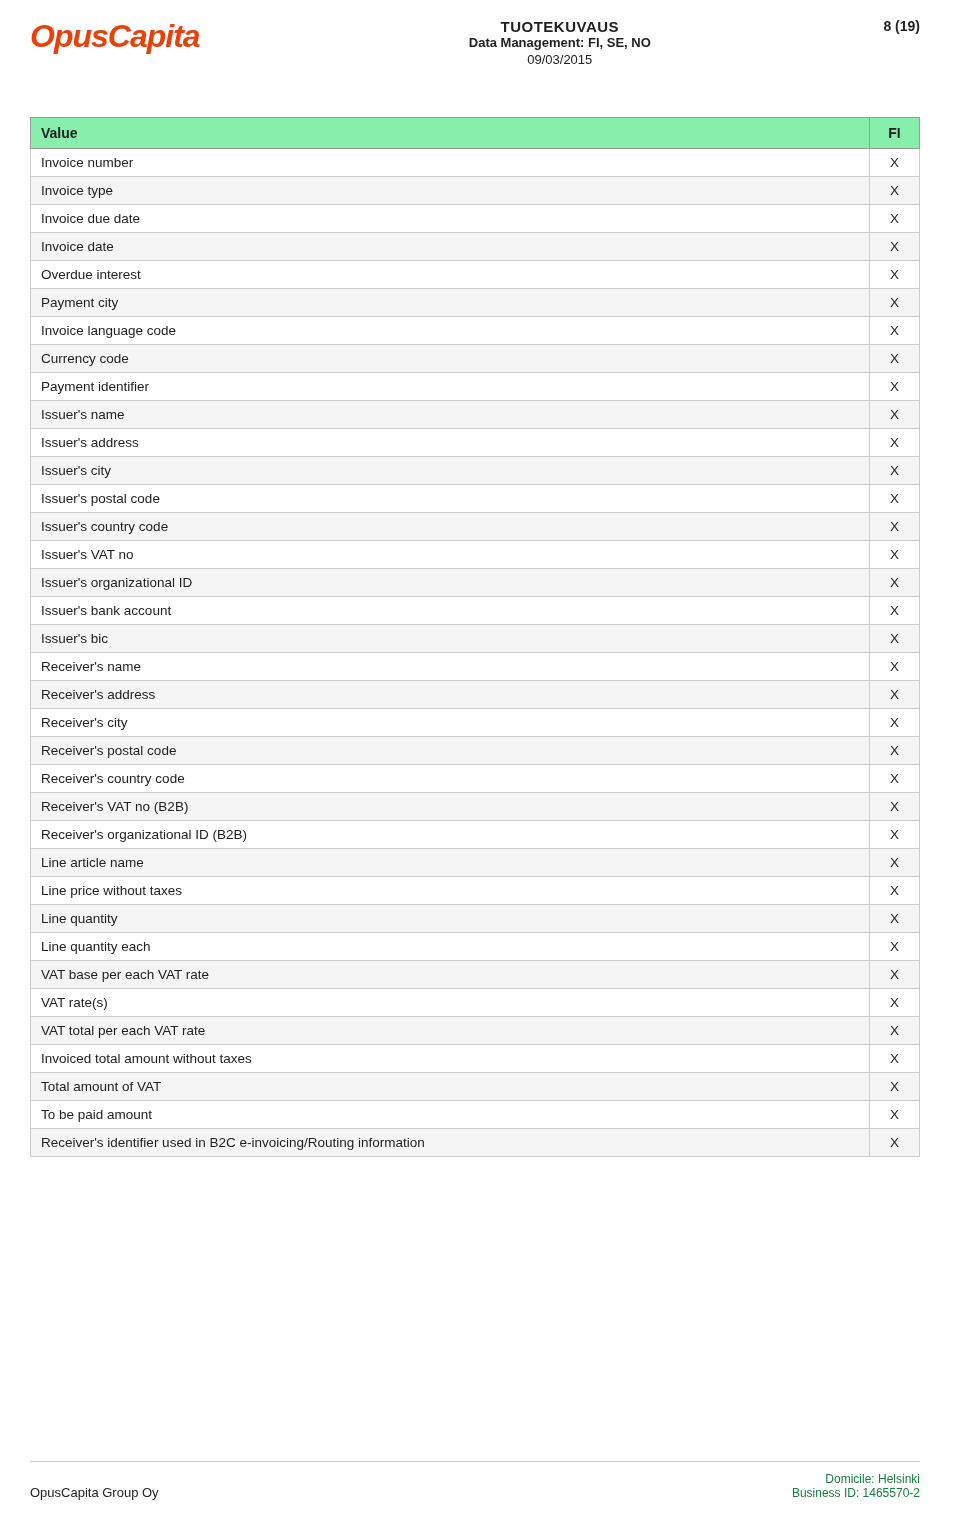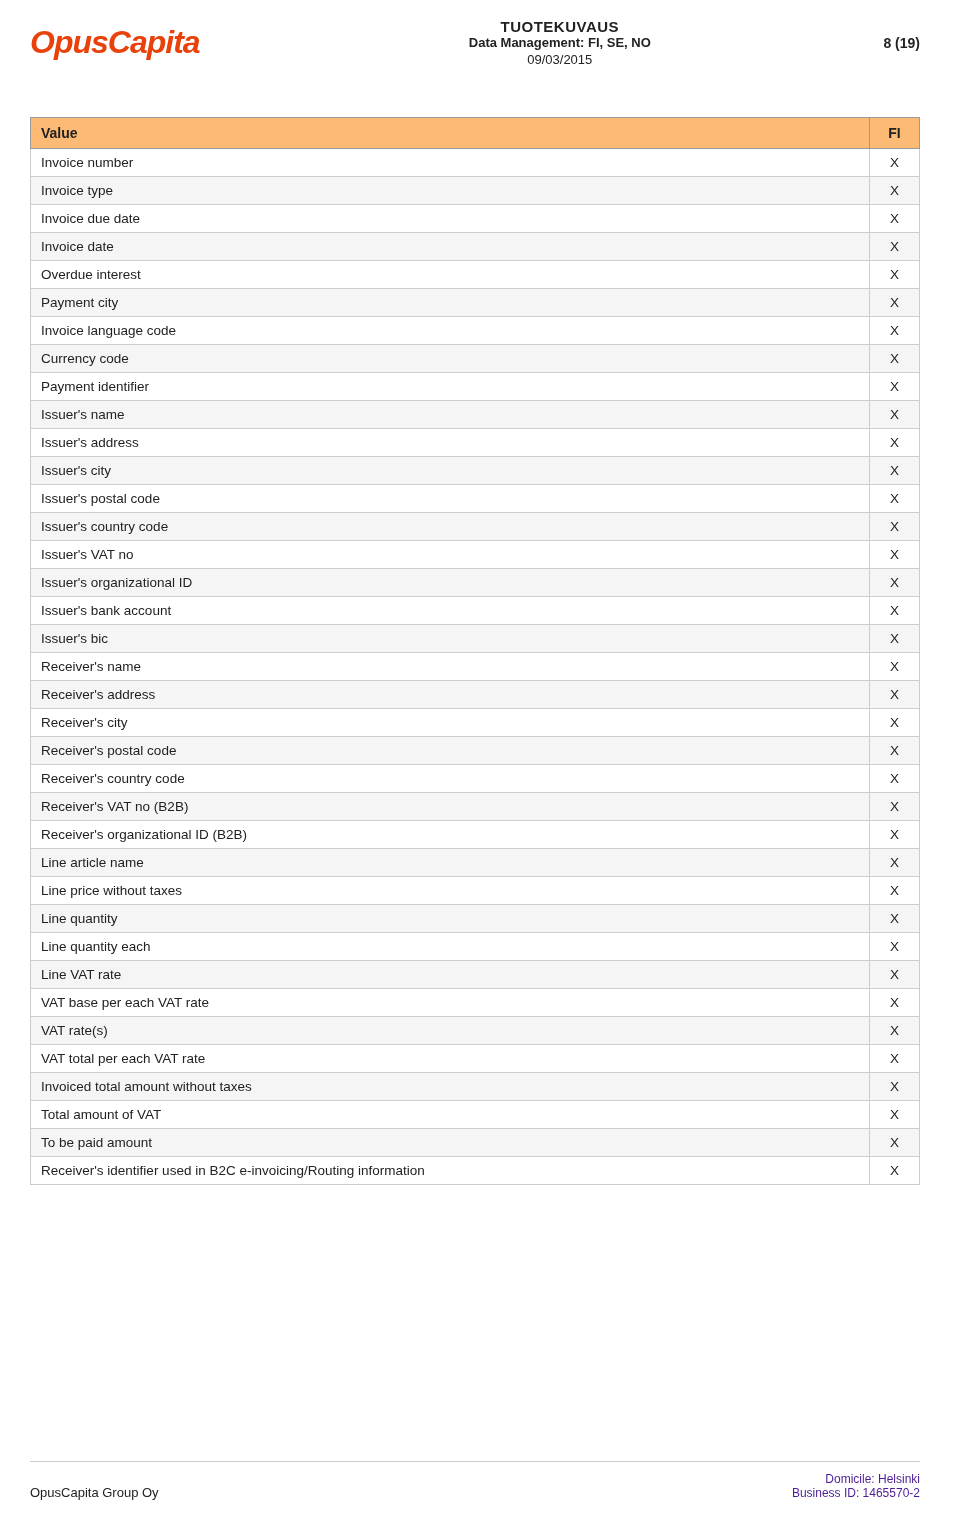--- a/index.html
+++ b/index.html
@@ -10,21 +10,21 @@
       background: #fff;
       width: 960px;
       min-height: 1530px;
       position: relative;
     }
 
     
     .header {
       display: flex;
       justify-content: space-between;
-      align-items: center;
+      align-items: flex-start;
       padding: 18px 40px 10px 30px;
       border-bottom: none;
     }
     .logo-area {
       display: flex;
       align-items: center;
     }
     .logo-text {
       font-size: 32px;
       font-weight: bold;
@@ -66,21 +66,21 @@
       padding: 30px 40px 40px 30px;
     }
 
     
     .data-table {
       width: 100%;
       border-collapse: collapse;
       margin-top: 10px;
     }
     .data-table th {
-      background: #fdba74;
+      background: #86efac;
       border: 1px solid #999;
       padding: 7px 10px;
       font-weight: bold;
       font-size: 14px;
       text-align: left;
     }
     .data-table th.col-fi {
       text-align: center;
       width: 50px;
     }
@@ -113,21 +113,21 @@
       border-top: 1px solid #ccc;
       padding-top: 10px;
     }
     .footer-left {
       font-size: 13px;
       font-weight: normal;
     }
     .footer-right {
       font-size: 12px;
       text-align: right;
-      color: #4c1d95;
+      color: #15803d;
     }
   </style>
 </head>
 <body>
 
 <div class="header">
   <div class="logo-area">
     <span class="logo-text">
       <span class="logo-opus">Opus</span><span class="logo-capita">Capita</span>
     </span>
@@ -259,24 +259,20 @@
         </tr>
         <tr>
           <td>Line quantity</td>
           <td class="col-fi">X</td>
         </tr>
         <tr>
           <td>Line quantity each</td>
           <td class="col-fi">X</td>
         </tr>
         <tr>
-          <td>Line VAT rate</td>
-          <td class="col-fi">X</td>
-        </tr>
-        <tr>
           <td>VAT base per each VAT rate</td>
           <td class="col-fi">X</td>
         </tr>
         <tr>
           <td>VAT rate(s)</td>
           <td class="col-fi">X</td>
         </tr>
         <tr>
           <td>VAT total per each VAT rate</td>
           <td class="col-fi">X</td>

